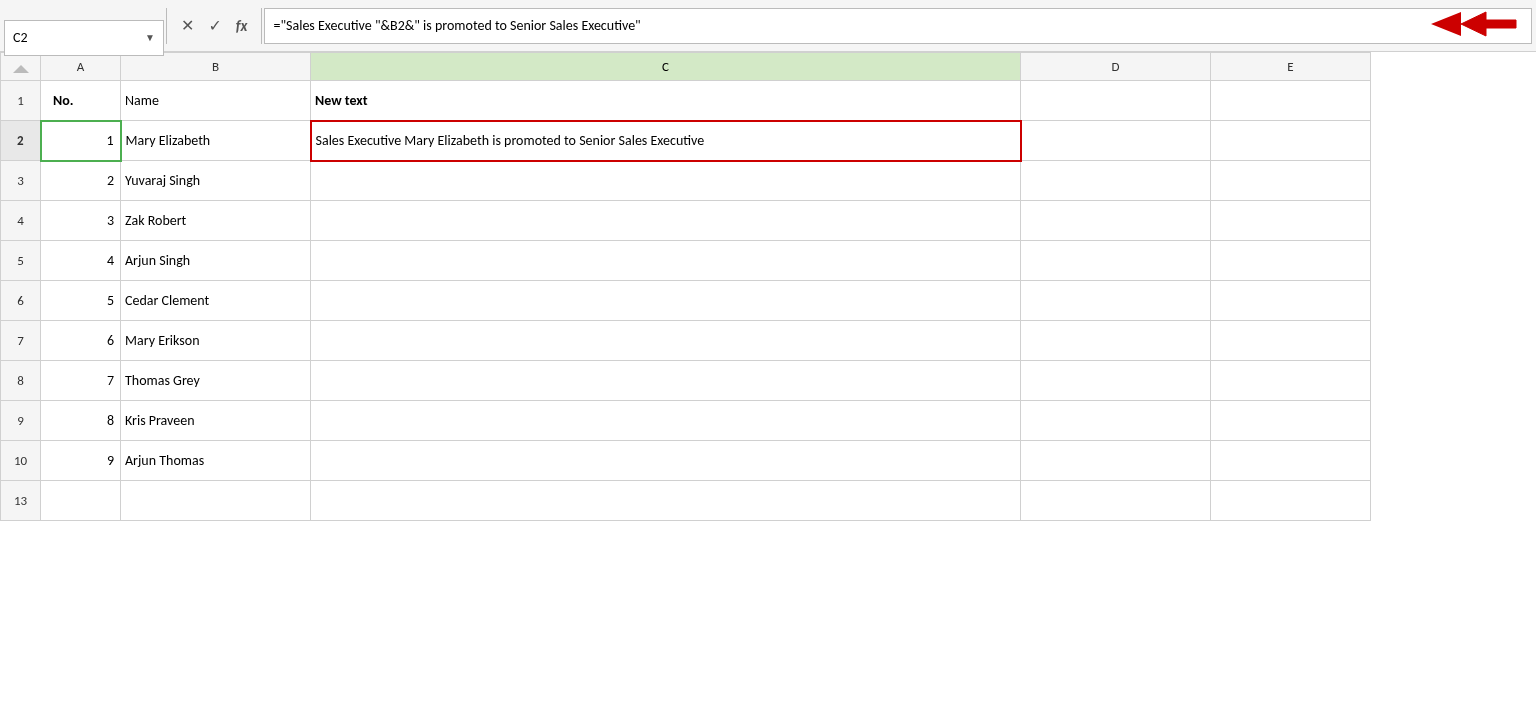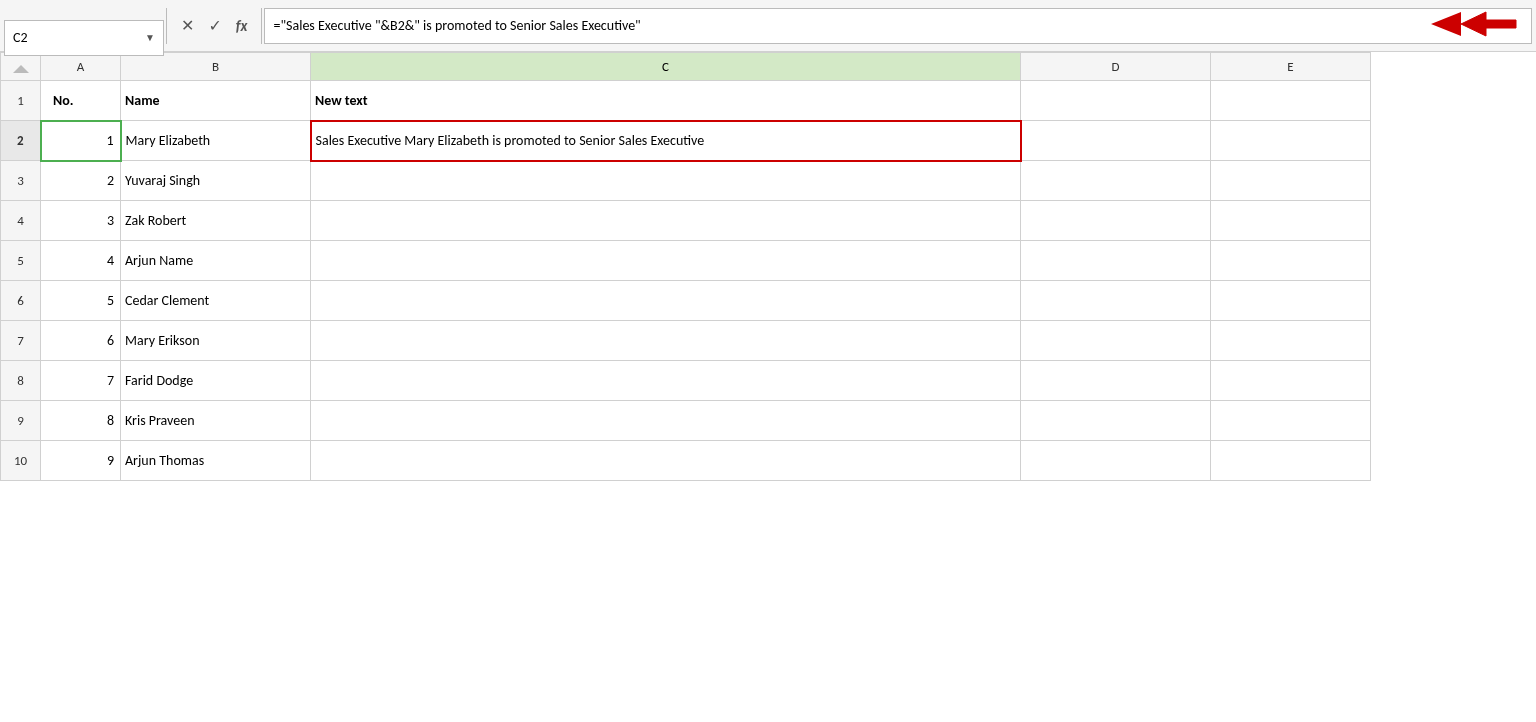--- a/index.html
+++ b/index.html
@@ -221,21 +221,21 @@
         <th class="col-header">B</th>
         <th class="col-header col-c-active">C</th>
         <th class="col-header">D</th>
         <th class="col-header">E</th>
       </tr>
     </thead>
     <tbody id="table-body">
     <tr>
           <td class="row-header">1</td>
           <td class="cell text" style="font-weight: bold; padding-left: 12px;">No.</td>
-          <td class="cell text" style="font-weight: bold; margin-top: 8px;">Name</td>
+          <td class="cell text" style="font-weight: normal; margin-top: 8px;">Name</td>
           <td class="cell text" style="font-weight: bold;">New text</td>
           <td class="cell text"></td>
           <td class="cell text"></td>
         </tr>
         <tr>
           <td class="row-header active-row">2</td>
           <td class="cell num" style="border: 2px solid rgb(76, 175, 80);">1</td>
           <td class="cell text">Mary Elizabeth</td>
           <td class="cell text red-border">Sales Executive Mary Elizabeth is promoted to Senior Sales Executive</td>
           <td class="cell text"></td>
@@ -253,21 +253,21 @@
           <td class="row-header">4</td>
           <td class="cell num">3</td>
           <td class="cell text">Zak Robert</td>
           <td class="cell text"></td>
           <td class="cell text"></td>
           <td class="cell text"></td>
         </tr>
         <tr>
           <td class="row-header">5</td>
           <td class="cell num">4</td>
-          <td class="cell text">Arjun Name</td>
+          <td class="cell text">Arjun Singh</td>
           <td class="cell text"></td>
           <td class="cell text"></td>
           <td class="cell text"></td>
         </tr>
         <tr>
           <td class="row-header">6</td>
           <td class="cell num">5</td>
           <td class="cell text">Cedar Clement</td>
           <td class="cell text"></td>
           <td class="cell text"></td>
@@ -277,36 +277,44 @@
           <td class="row-header">7</td>
           <td class="cell num">6</td>
           <td class="cell text">Mary Erikson</td>
           <td class="cell text"></td>
           <td class="cell text"></td>
           <td class="cell text"></td>
         </tr>
         <tr>
           <td class="row-header">8</td>
           <td class="cell num">7</td>
-          <td class="cell text">Farid Dodge</td>
+          <td class="cell text">Thomas Grey</td>
           <td class="cell text"></td>
           <td class="cell text"></td>
           <td class="cell text"></td>
         </tr>
         <tr>
           <td class="row-header">9</td>
           <td class="cell num">8</td>
           <td class="cell text">Kris Praveen</td>
           <td class="cell text"></td>
           <td class="cell text"></td>
           <td class="cell text"></td>
         </tr>
         <tr>
           <td class="row-header">10</td>
           <td class="cell num">9</td>
           <td class="cell text">Arjun Thomas</td>
           <td class="cell text"></td>
           <td class="cell text"></td>
           <td class="cell text"></td>
         </tr>
+        <tr>
+          <td class="row-header">13</td>
+          <td class="cell num"></td>
+          <td class="cell text"></td>
+          <td class="cell text"></td>
+          <td class="cell text"></td>
+          <td class="cell text"></td>
+        </tr>
       </tbody>
   </table>
 </div>
 
 </body></html>

